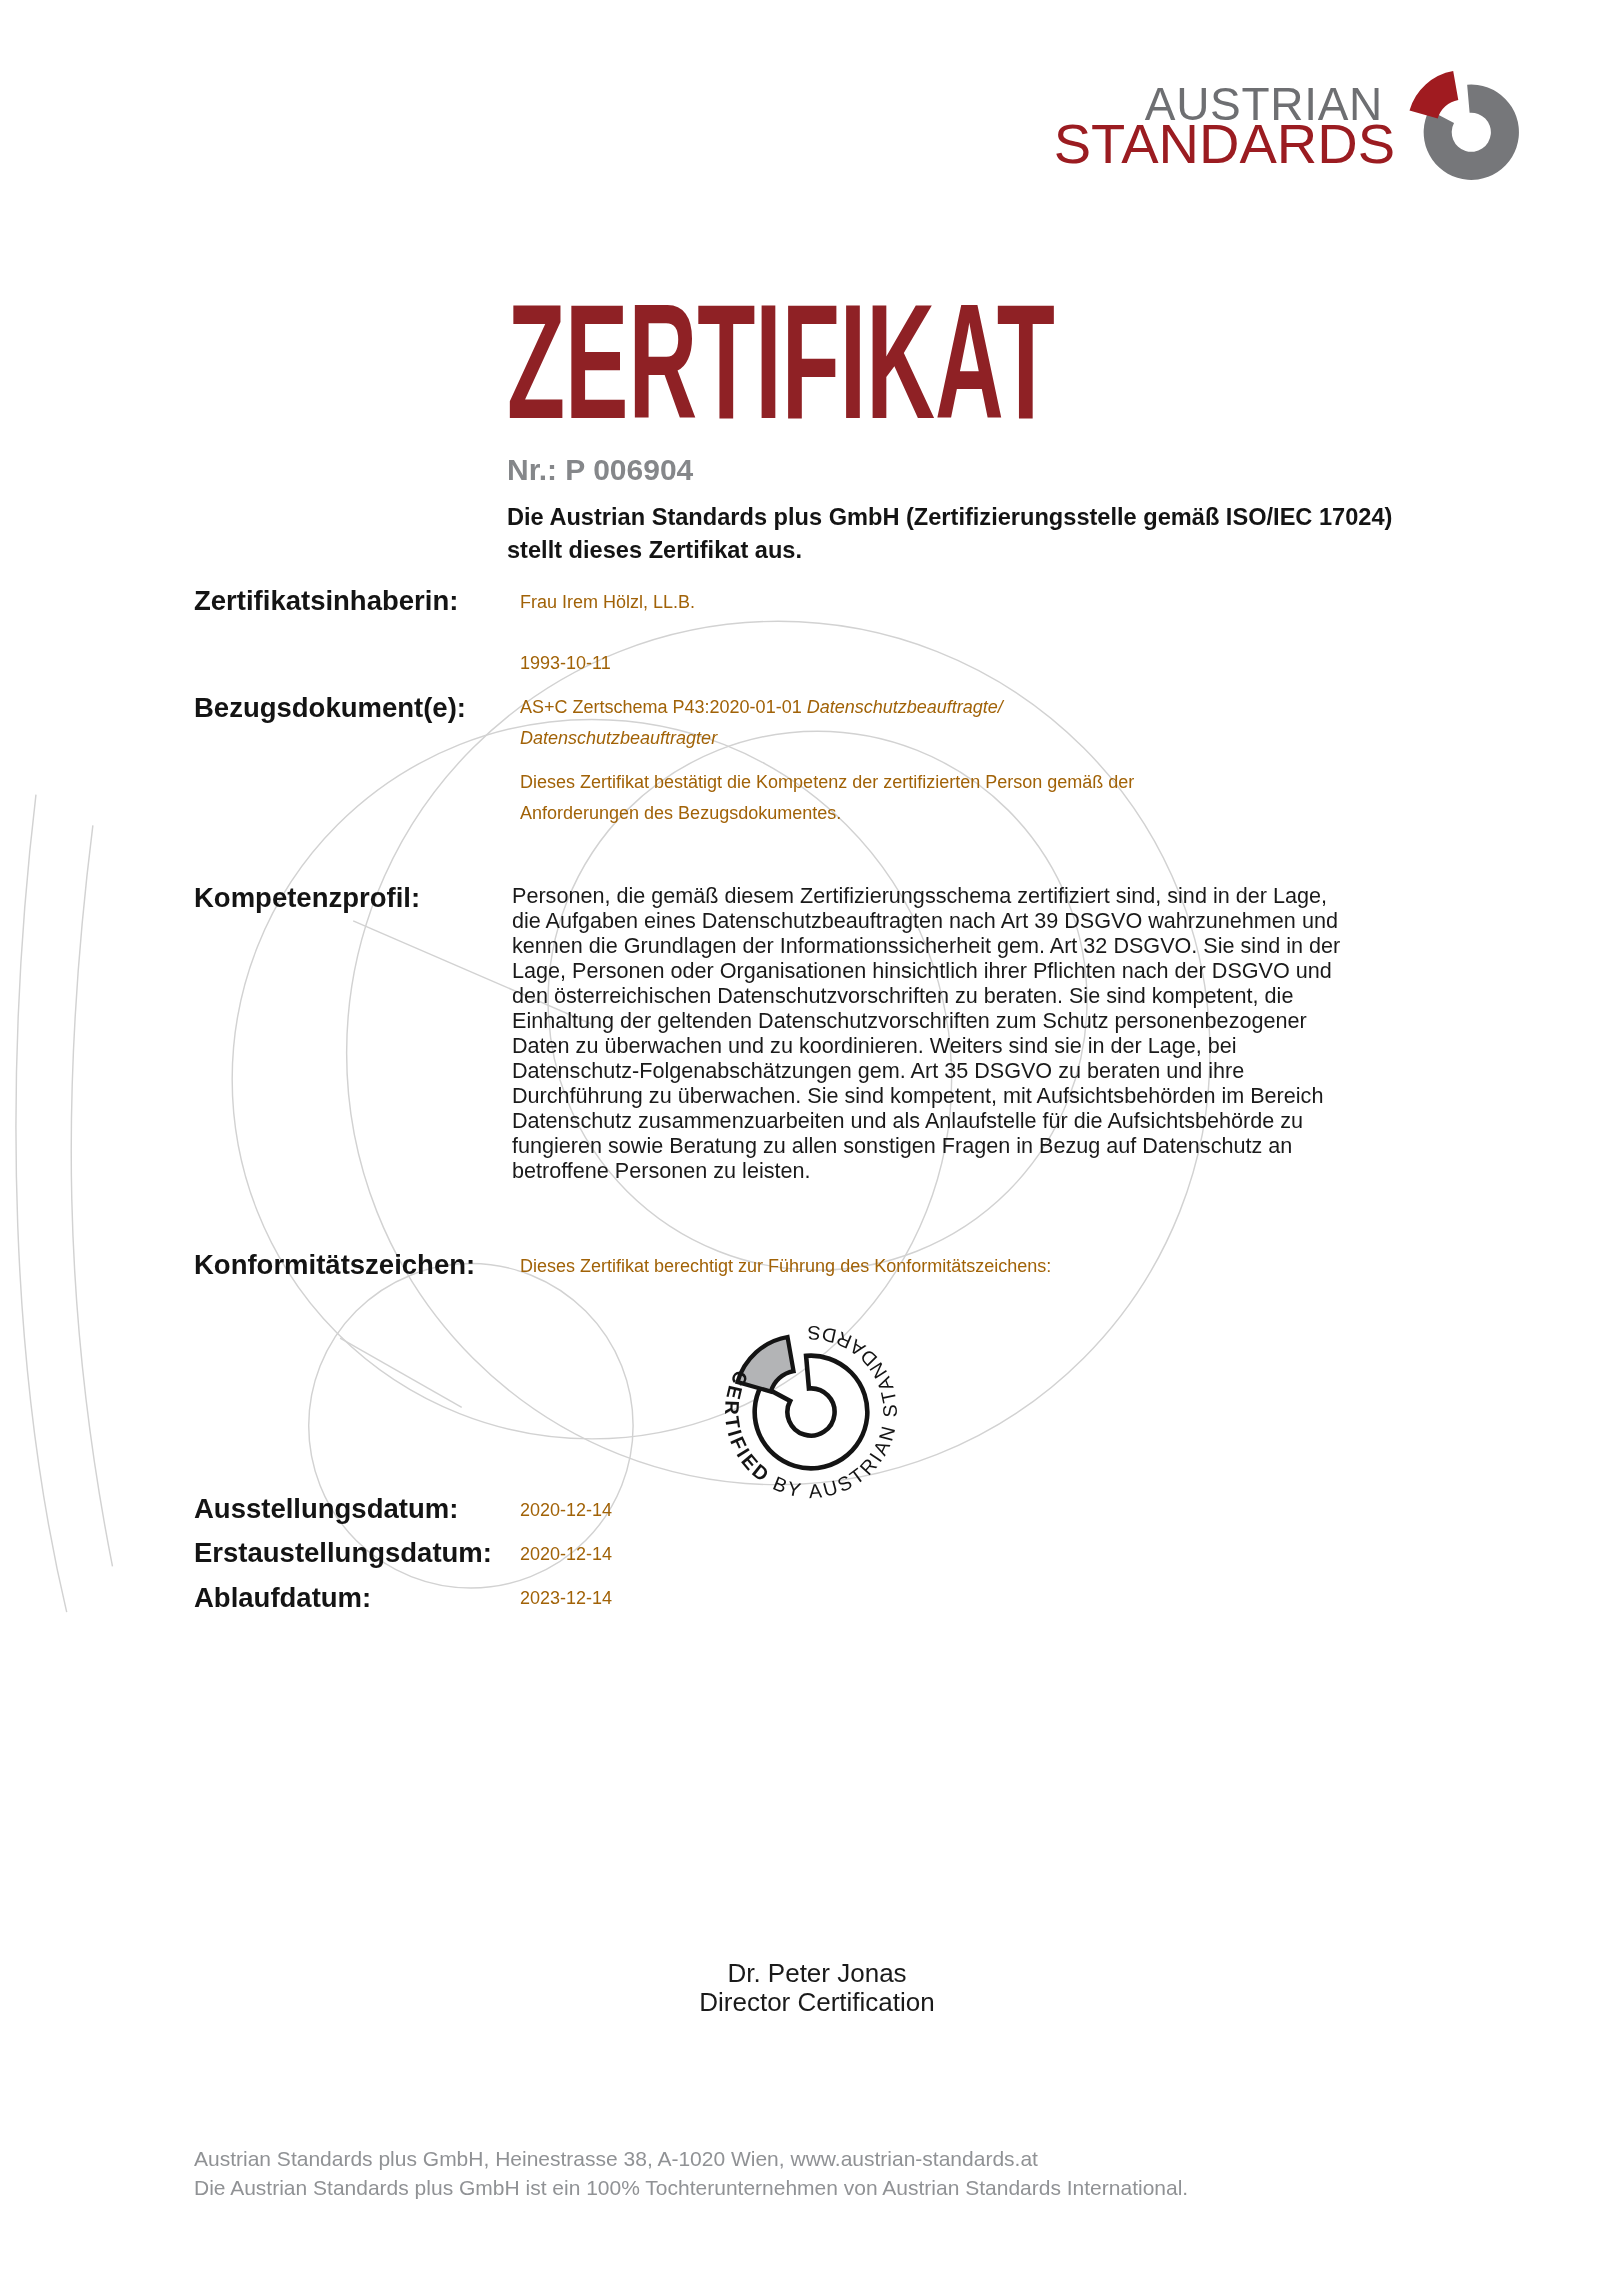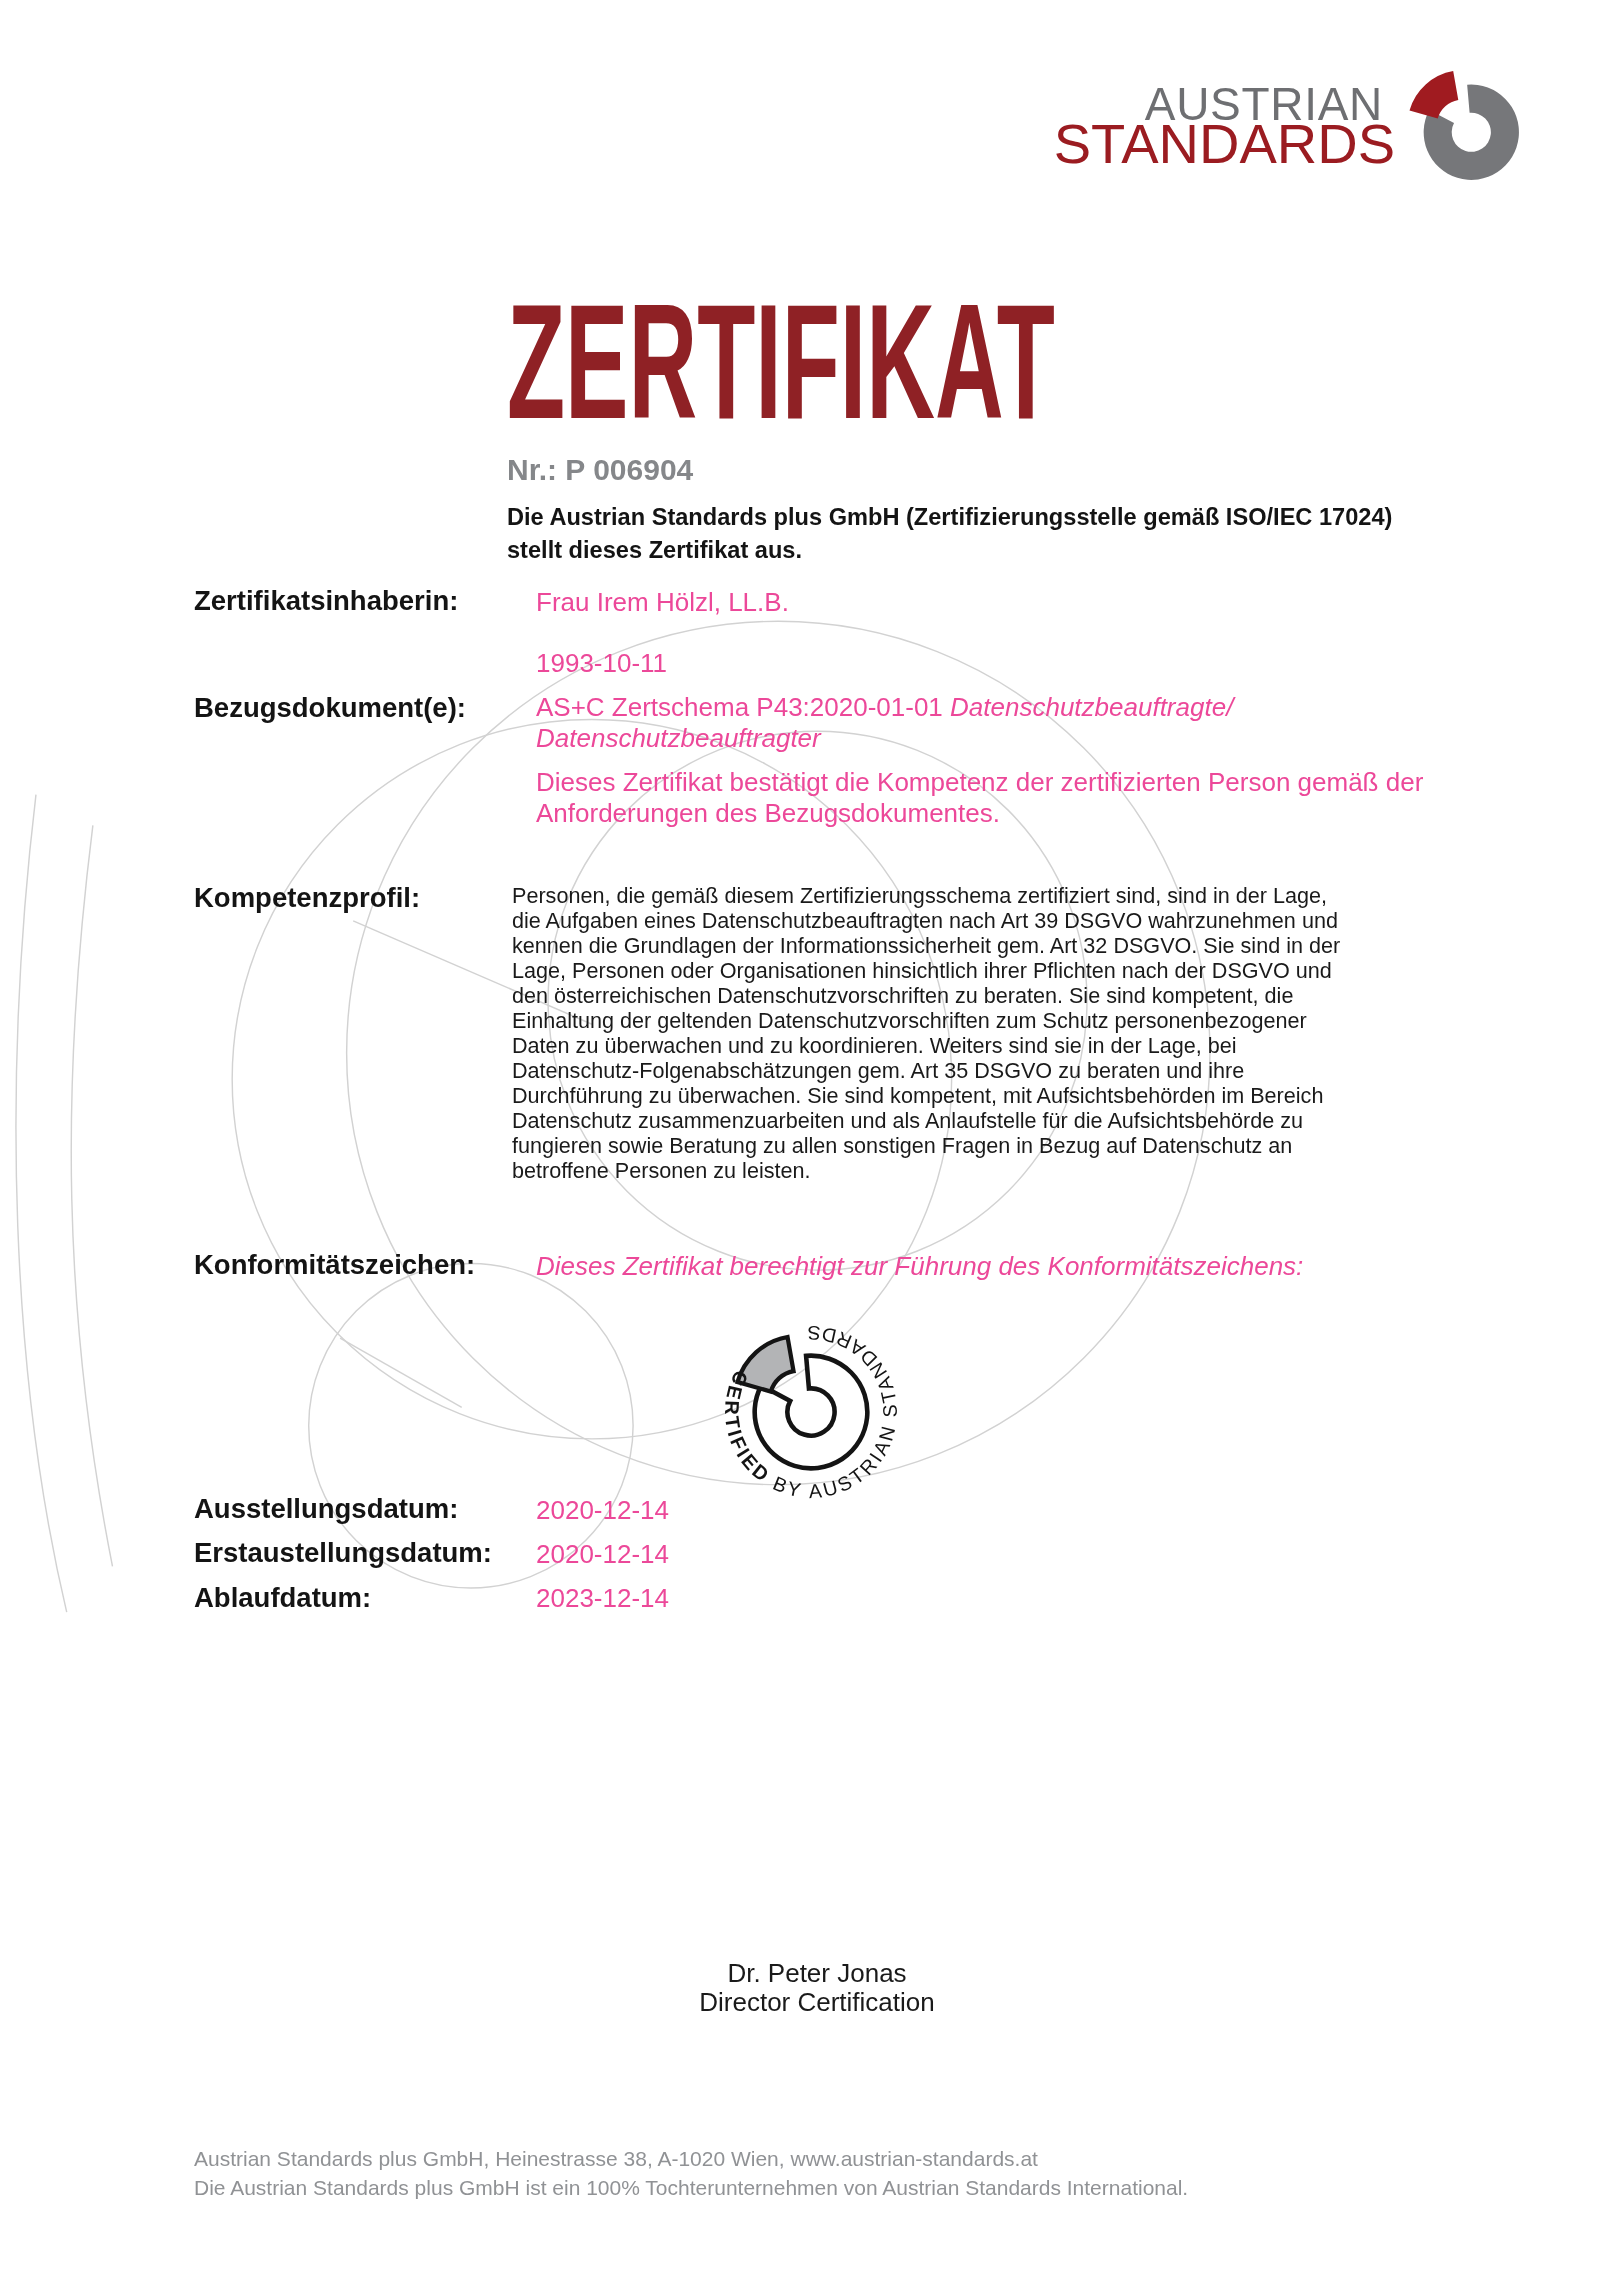--- a/index.html
+++ b/index.html
@@ -44,22 +44,22 @@
     font-size:23.6px;line-height:33px;font-weight:700;color:#141414;
     white-space:pre-line;
   }
 
   .field-label{
     left:194px;
     font-size:27.5px;line-height:31px;font-weight:700;color:#141414;
     white-space:nowrap;
   }
   .field-value{
-    left:536px;
-    font-size:26px;line-height:31px;font-weight:400;color:#ec4899;
+    left:520px;
+    font-size:18px;line-height:31px;font-weight:400;color:#a16207;
     white-space:pre-line;
   }
   .italic{font-style:italic;}
   .competence-text{
     left:512px;top:883px;width:877px;
     font-size:21.6px;line-height:25px;color:#1a1a1a;
     white-space:pre-line;
   }
   .mark-svg{left:680px;top:1281px;width:262px;height:262px;}
   .mark-circletext{font-size:30px;letter-spacing:4.5px;fill:#141414;}
@@ -127,21 +127,21 @@
 den österreichischen Datenschutzvorschriften zu beraten. Sie sind kompetent, die
 Einhaltung der geltenden Datenschutzvorschriften zum Schutz personenbezogener
 Daten zu überwachen und zu koordinieren. Weiters sind sie in der Lage, bei
 Datenschutz-Folgenabschätzungen gem. Art 35 DSGVO zu beraten und ihre
 Durchführung zu überwachen. Sie sind kompetent, mit Aufsichtsbehörden im Bereich
 Datenschutz zusammenzuarbeiten und als Anlaufstelle für die Aufsichtsbehörde zu
 fungieren sowie Beratung zu allen sonstigen Fragen in Bezug auf Datenschutz an
 betroffene Personen zu leisten.</div>
 
     <div class="abs field-label" style="top:1249px;">Konformitätszeichen:</div>
-    <div class="abs field-value" style="top:1251px;font-style:italic;">Dieses Zertifikat berechtigt zur Führung des Konformitätszeichens:</div>
+    <div class="abs field-value" style="top:1251px;">Dieses Zertifikat berechtigt zur Führung des Konformitätszeichens:</div>
 
     <svg class="abs mark-svg" viewBox="0 0 400 400" aria-hidden="true">
       <defs>
         <path id="mark-text-path" d="M 86.6 134.5 A 131 131 0 1 0 200 69" fill="none"></path>
       </defs>
       <path id="mark-ring" fill="#ffffff" stroke="#141414" stroke-width="7" d="M 192.50 114.33 A 86 86 0 1 1 124.07 159.63 L 168.21 183.10 A 36 36 0 1 0 196.86 164.14 Z"></path>
       <path id="mark-wedge" fill="#b3b4b6" stroke="#141414" stroke-width="6.5" d="M 87.76 154.26 A 97 97 0 0 1 164.16 85.47 L 173.36 137.67 A 44 44 0 0 0 138.70 168.87 Z"></path>
       <text class="mark-circletext">
         <textPath href="#mark-text-path" startOffset="0"><tspan class="b">CERTIFIED</tspan><tspan> BY AUSTRIAN STANDARDS</tspan></textPath>
       </text>

